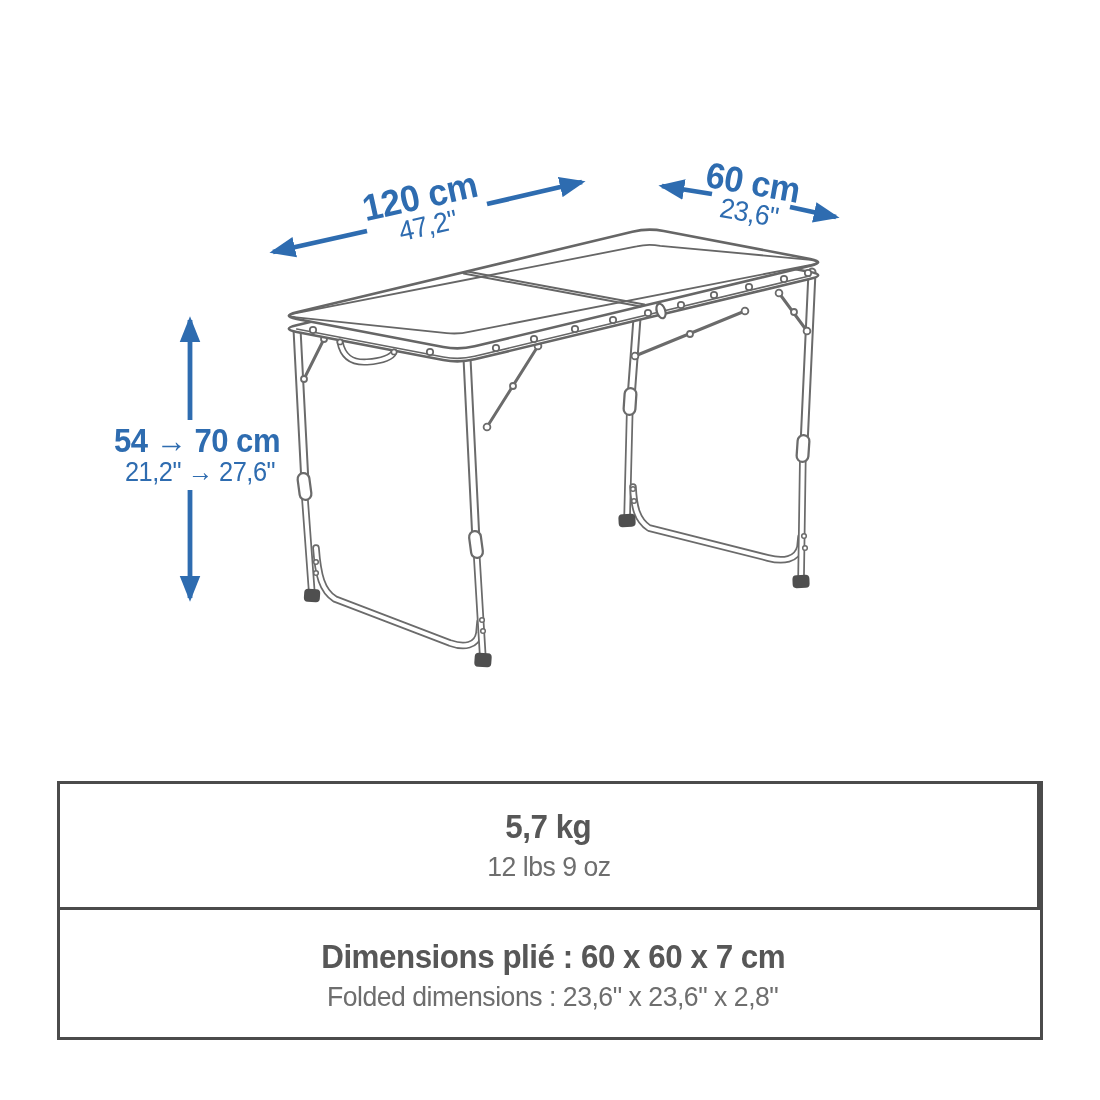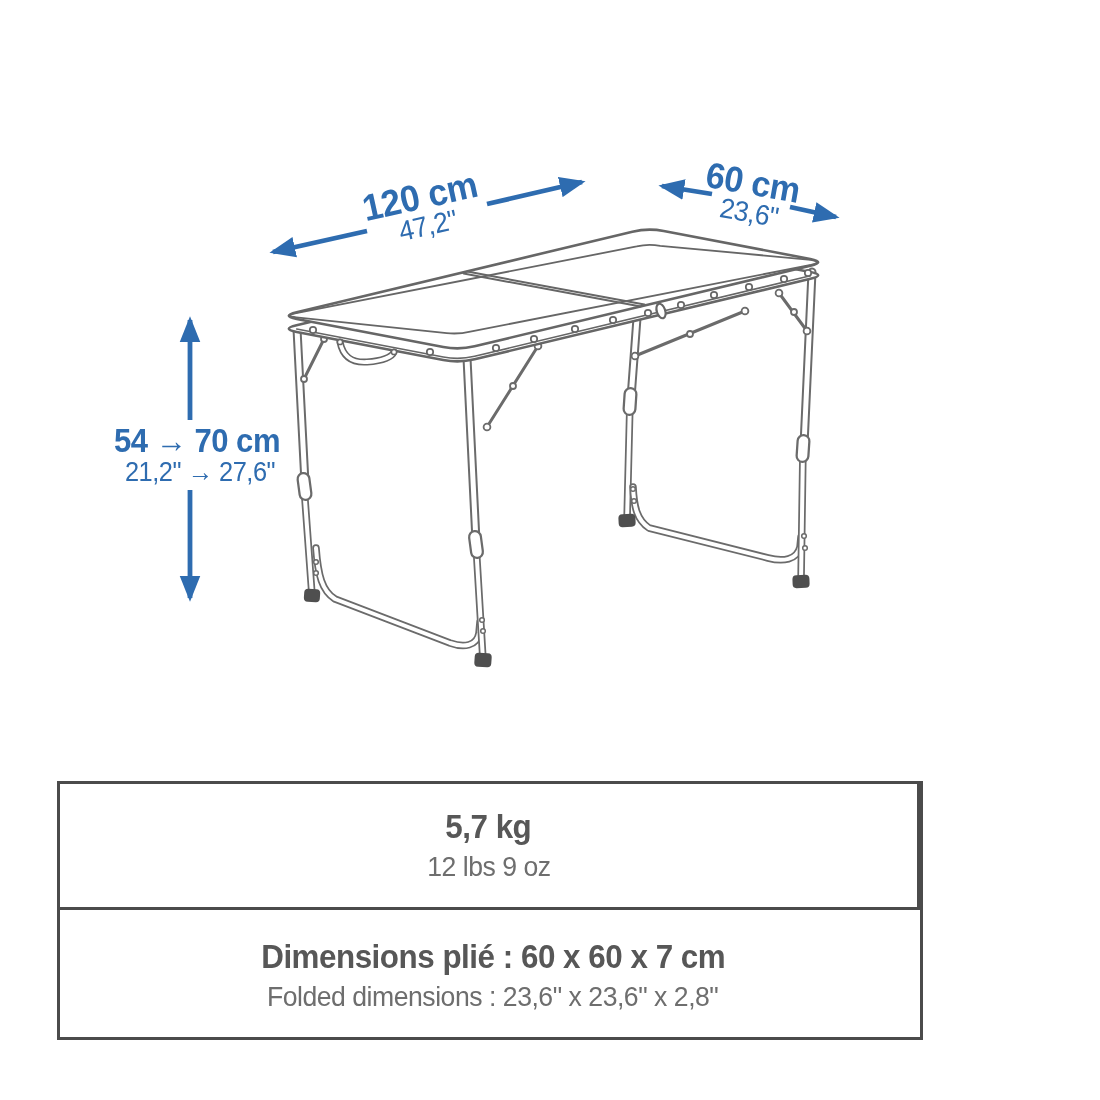--- a/index.html
+++ b/index.html
@@ -17,21 +17,21 @@
   .dim-imperial{font-weight:normal;letter-spacing:-0.5px;}
   #len-metric {left:310px;top:178px;font-size:37px;transform:rotate(-12.5deg) scaleX(.95);}
   #len-imperial {left:318px;top:211px;font-size:28px;transform:rotate(-12.5deg) scaleX(.95);}
   #wid-metric {left:643px;top:164px;font-size:36px;transform:rotate(10deg) scaleX(.95);}
   #wid-imperial{left:639px;top:198px;font-size:28px;transform:rotate(10deg) scaleX(.95);}
   #hgt-metric {left:87px; top:424px;font-size:33px;transform:scaleX(.94);}
   #hgt-imperial{left:90px; top:458px;font-size:27px;transform:scaleX(.94);}
 
   
   #spec-table{
-    position:absolute;left:57px;top:781px;width:866px;height:259px;
+    position:absolute;left:57px;top:781px;width:986px;height:259px;
     border:3px solid #4b4b4b;box-sizing:border-box;background:#fff;
   }
   #spec-row-1{display:flex;height:123px;border-bottom:3px solid #4b4b4b;}
   .spec-cell{
     flex:1;display:flex;flex-direction:column;align-items:center;justify-content:center;
   }
   #spec-cell-weight{border-right:3px solid #4b4b4b;}
   #spec-row-2{
     height:130px;display:flex;flex-direction:column;align-items:center;justify-content:center;padding-left:6px;
   }

